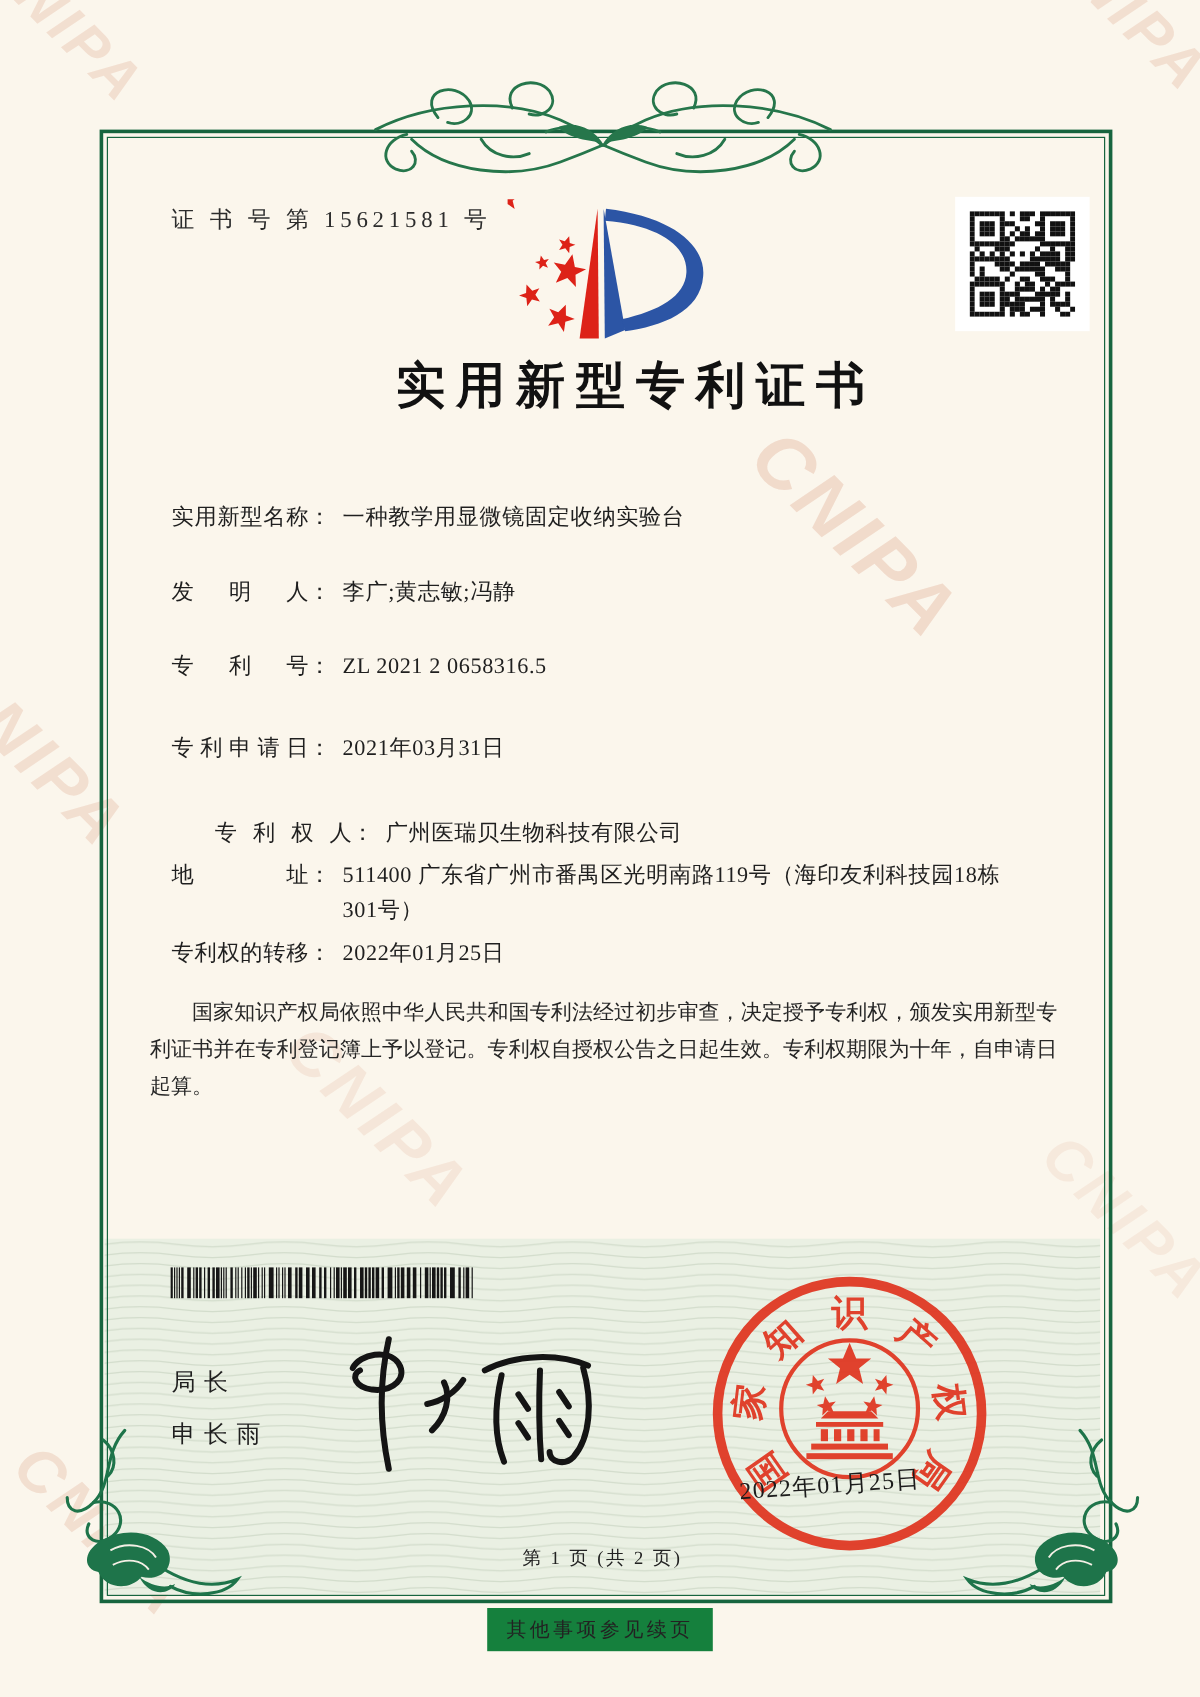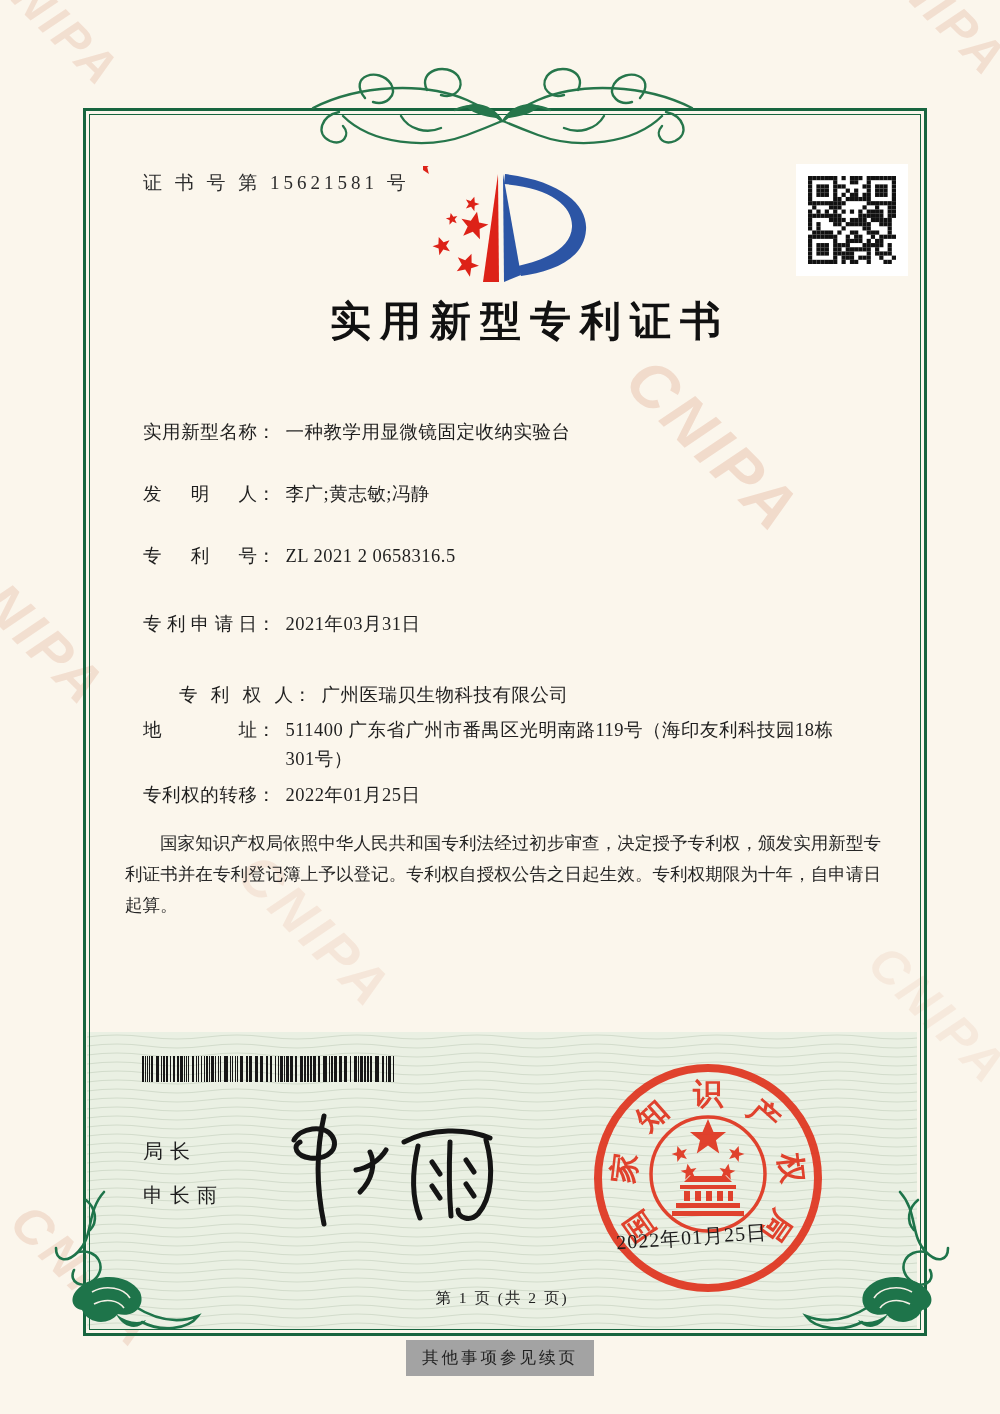--- a/index.html
+++ b/index.html
@@ -56,21 +56,21 @@
   .barcode{position:absolute;left:142px;top:1056px;width:258px;height:26px;}
   .signer-title{position:absolute;left:143px;top:1138px;font-size:20px;letter-spacing:7px;}
   .signer-name{position:absolute;left:143px;top:1182px;font-size:20px;letter-spacing:7px;}
   .signature{position:absolute;left:266px;top:1106px;width:268px;height:128px;}
   .seal{position:absolute;left:588px;top:1058px;width:240px;height:240px;opacity:.93;}
   .seal-date{position:absolute;left:616px;top:1222px;width:210px;font-size:20px;
              letter-spacing:1px;color:#1c1c1c;transform:rotate(-4deg);}
   .pageinfo{position:absolute;left:83px;top:1288px;width:838px;text-align:center;
             font-size:15.5px;letter-spacing:2px;color:#222;}
   .contnote{position:absolute;left:0;top:1340px;width:1000px;text-align:center;}
-  .contnote span{display:inline-block;background:#a3a3a3;padding:7px 16px;
+  .contnote span{display:inline-block;background:#15803d;padding:7px 16px;
                  font-size:16.5px;letter-spacing:3px;color:#222;}
 
   .orn{position:absolute;pointer-events:none;}
 </style>
 </head>
 <body>
 
 <div id="page">
 
   <div class="wm wm1">CNIPA</div>

